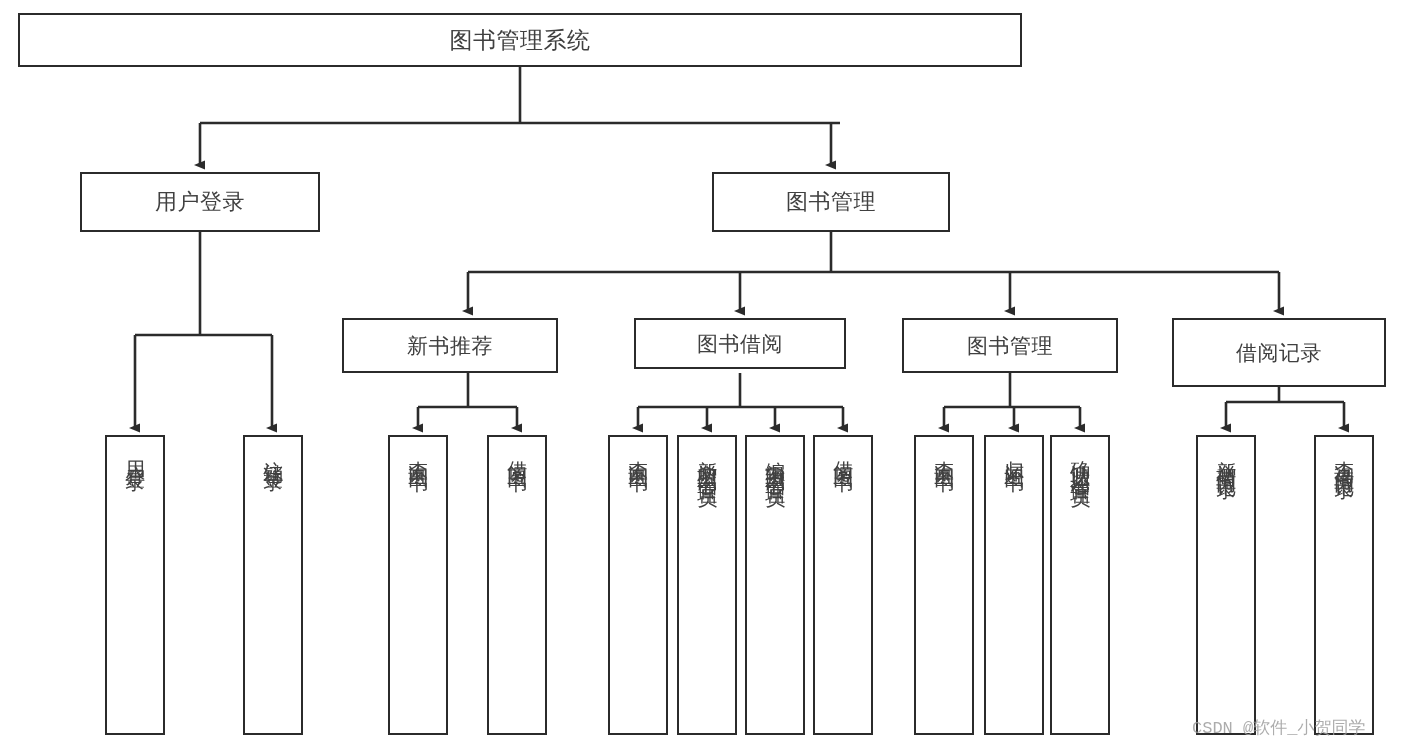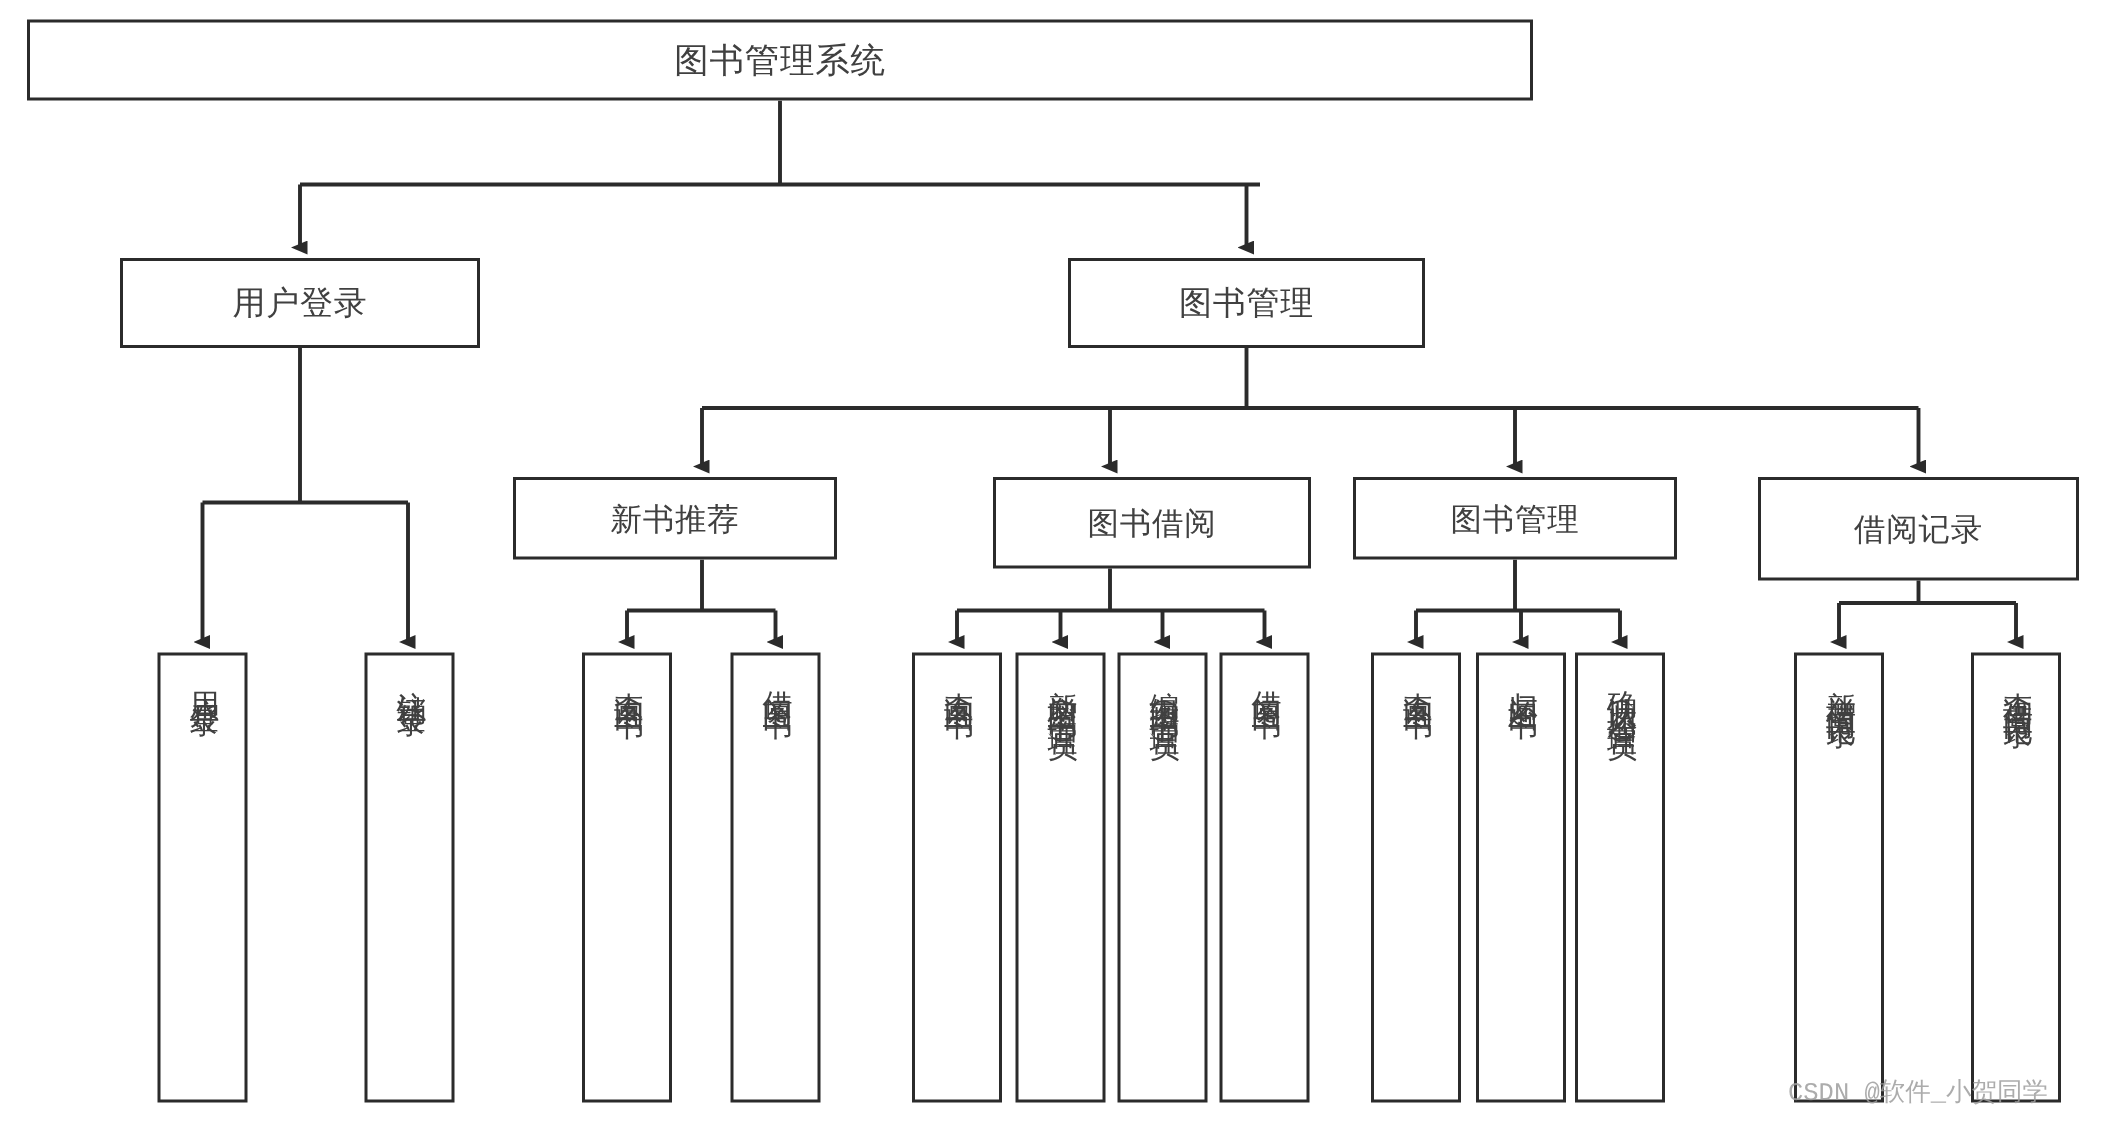--- a/index.html
+++ b/index.html
@@ -142,21 +142,21 @@
   <div class="node-box lvl1" id="box-l1-0" style="left: 80px; top: 172px; width: 240px; height: 60px;">
     <span class="node-label">用户登录</span>
   </div>
   <div class="node-box lvl1" id="box-l1-1" style="left: 712px; top: 172px; width: 238px; height: 60px;">
     <span class="node-label">图书管理</span>
   </div>
 
   <div class="node-box lvl2" id="box-l2-0" style="left: 342px; top: 318px; width: 216px; height: 55px;">
     <span class="node-label">新书推荐</span>
   </div>
-  <div class="node-box lvl2" id="box-l2-1" style="left: 662px; top: 318px; width: 212px; height: 61px;">
+  <div class="node-box lvl2" id="box-l2-1" style="left: 634px; top: 318px; width: 212px; height: 51px;">
     <span class="node-label">图书借阅</span>
   </div>
   <div class="node-box lvl2" id="box-l2-2" style="left: 902px; top: 318px; width: 216px; height: 55px;">
     <span class="node-label">图书管理</span>
   </div>
   <div class="node-box lvl2" id="box-l2-3" style="left: 1172px; top: 318px; width: 214px; height: 69px;">
     <span class="node-label">借阅记录</span>
   </div>
 
   <div class="node-box leaf" id="box-leaf-0" style="left: 105px; top: 435px; width: 60px; height: 300px;">

